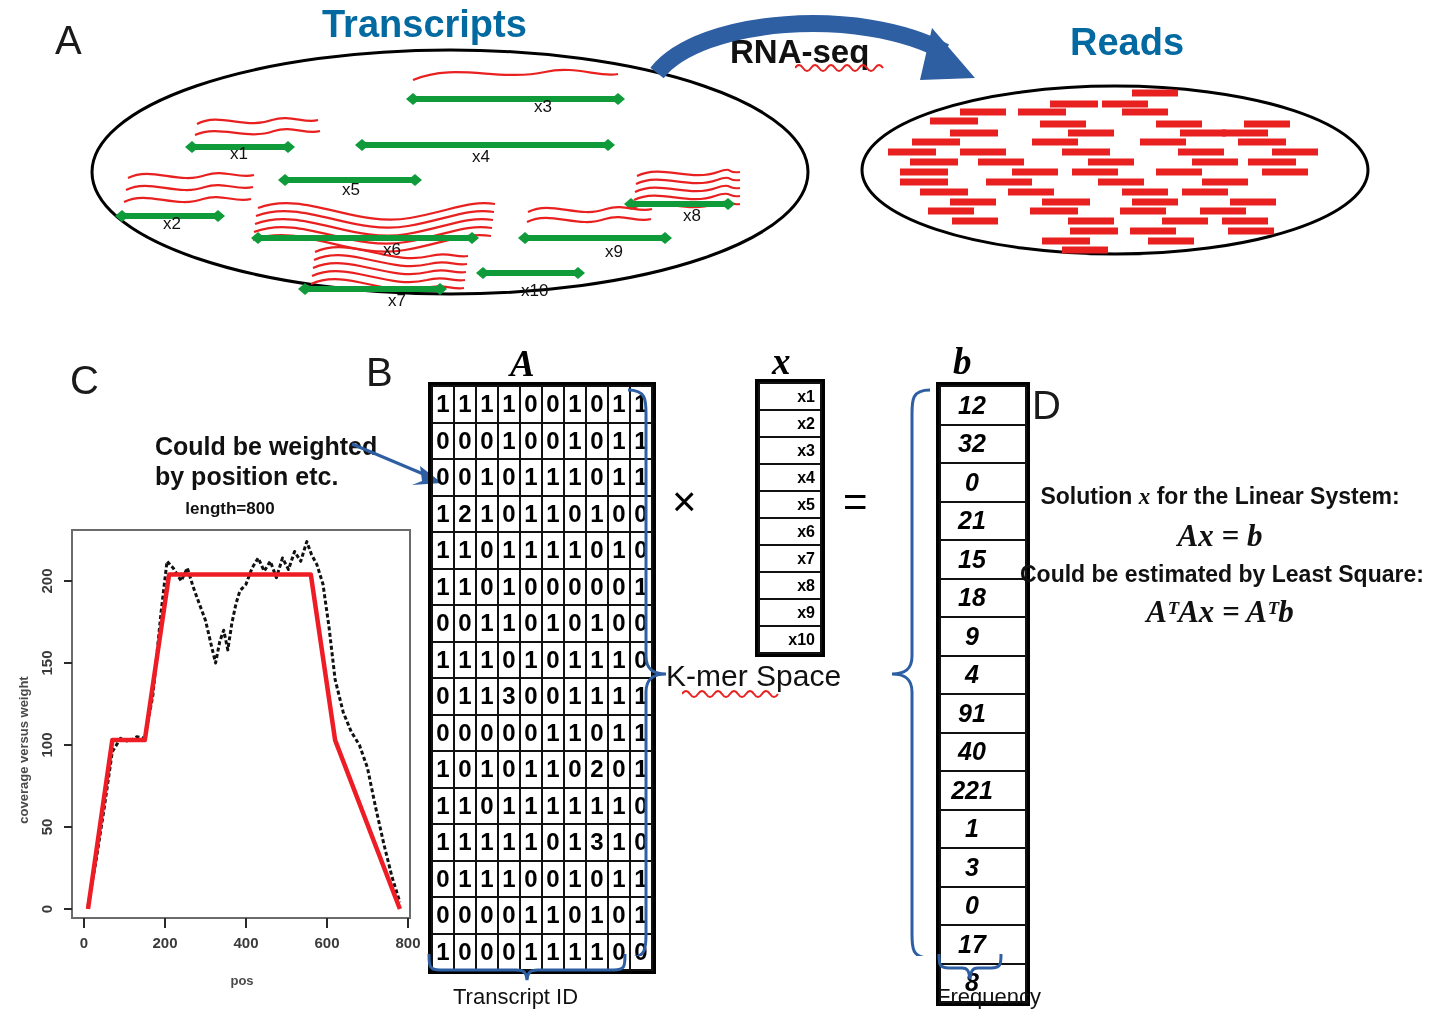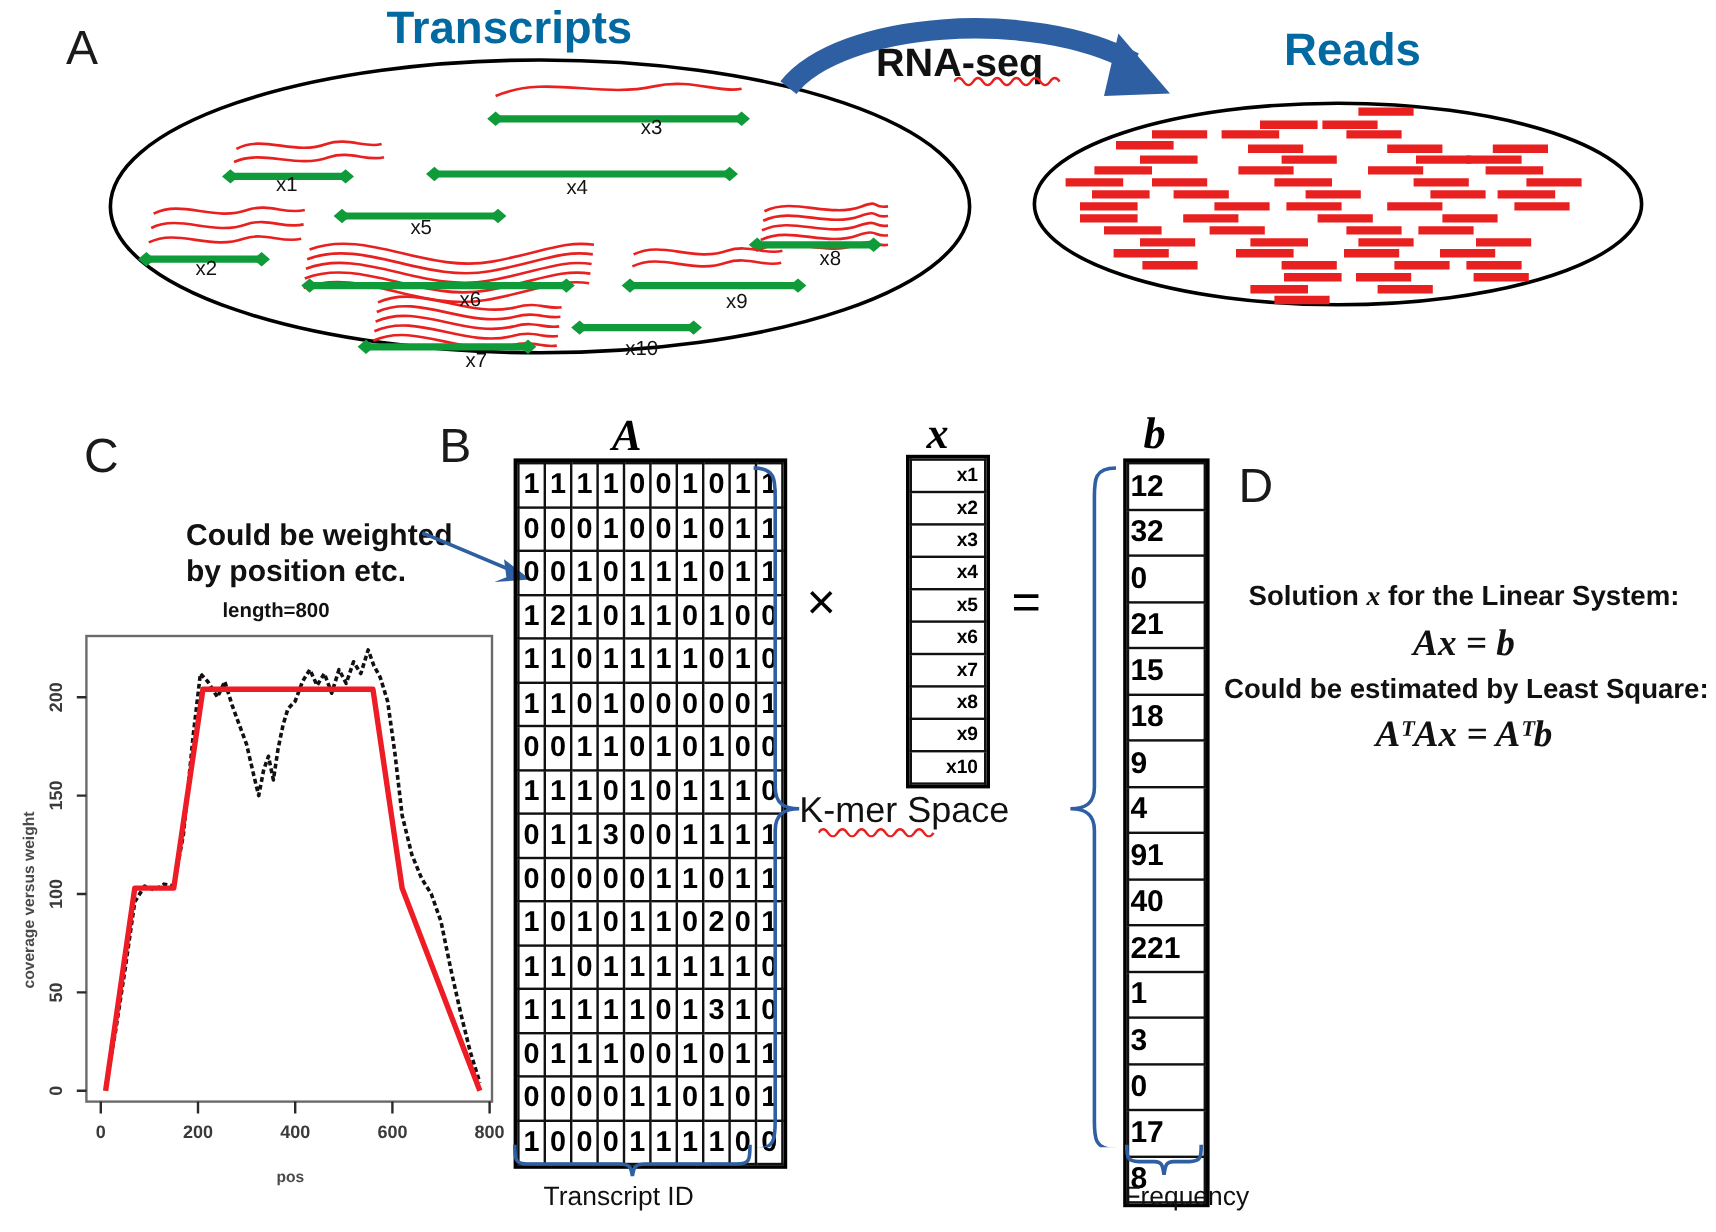--- a/index.html
+++ b/index.html
@@ -99,27 +99,28 @@
     left: 936px;
     top: 382px;
     border: 3px solid #000;
     box-sizing: border-box;
   }
   table.bvec { border-collapse: collapse; table-layout: fixed; }
   table.bvec td {
     width: 60px;
     height: 34.5px;
     border: 2px solid #111;
-    text-align: left;
-    padding-right: 1px;
+    text-align: center;
+    padding-right: 23px;
     font-family: "Liberation Sans", sans-serif;
     font-size: 25px;
     font-weight: 600;
     color: #000;
     line-height: 1;
+    font-style: italic;
   }
 
   .var-label {
     font-family: "Liberation Serif", serif;
     font-style: italic;
     font-weight: bold;
     font-size: 37px;
     color: #000;
   }
   .op-symbol {

